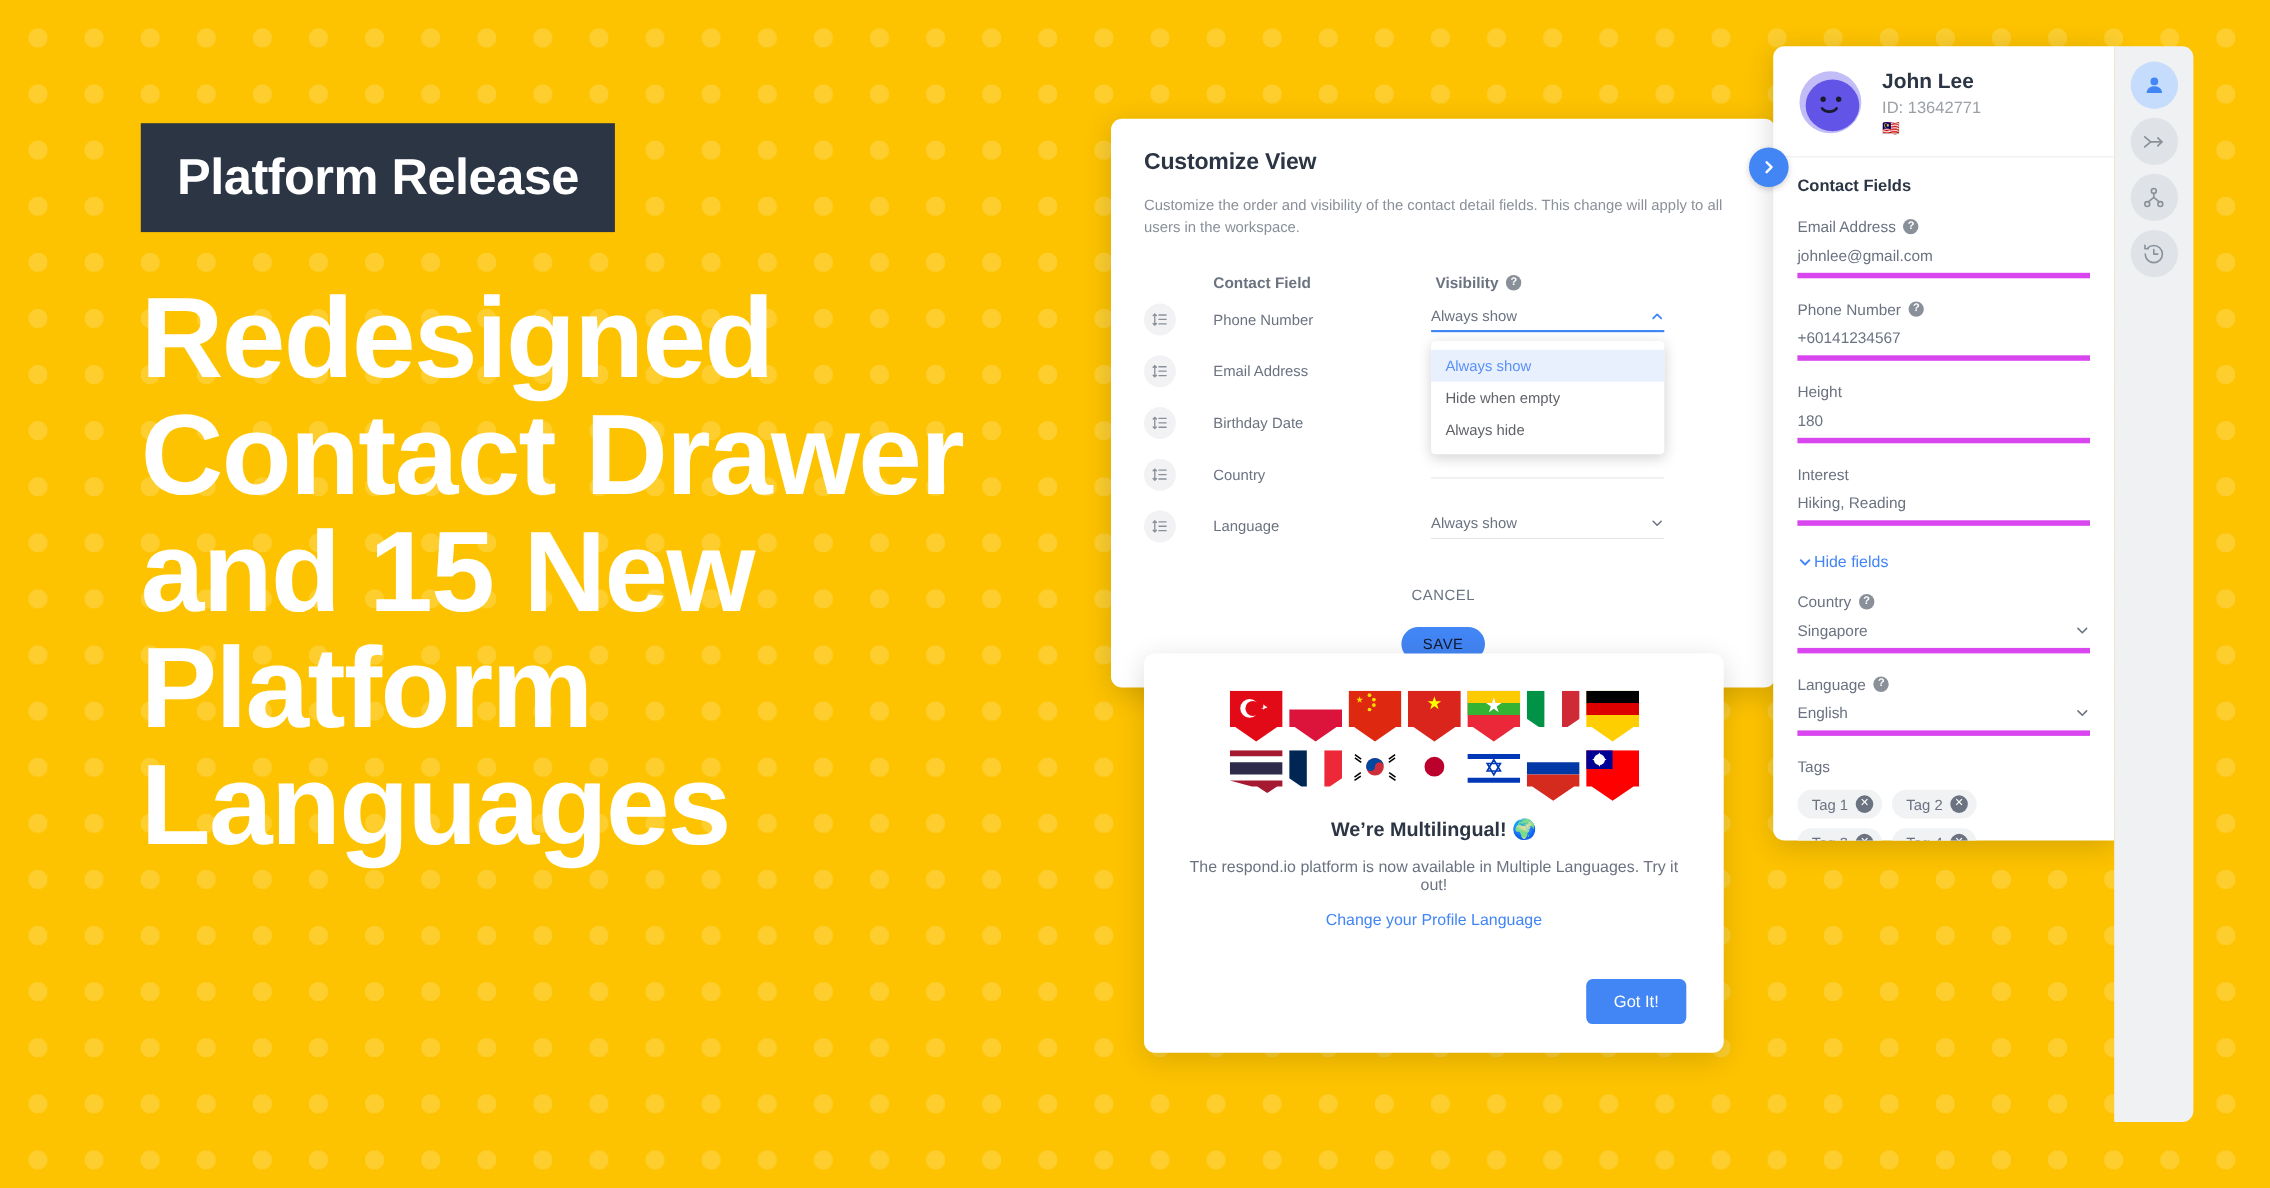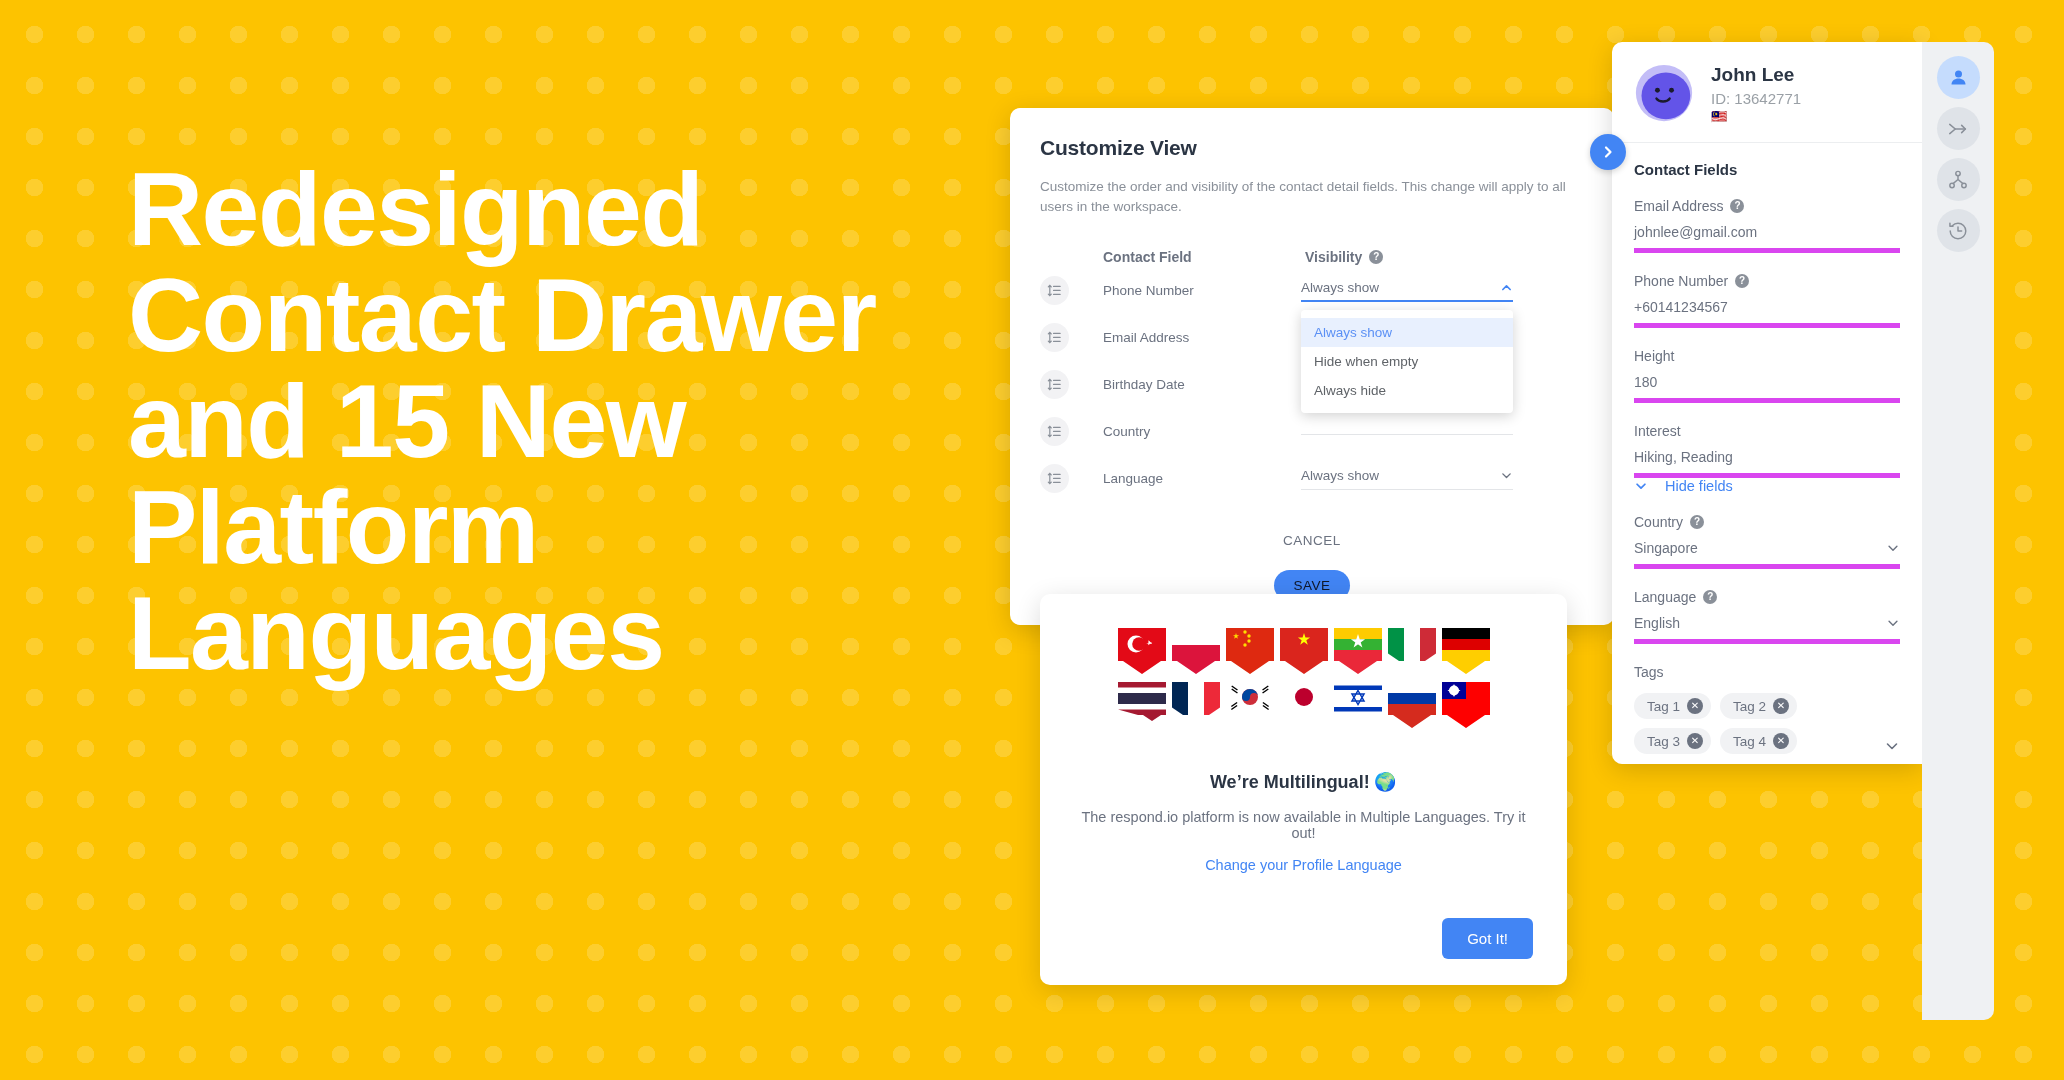--- a/index.html
+++ b/index.html
@@ -135,21 +135,21 @@
     background: #ffffff;
     border-radius: 10px;
     box-shadow: 0 6px 26px rgba(0,0,0,0.14);
     padding: 34px 34px 26px 34px;
     text-align: center;
   }
   .flags { display: flex; flex-direction: column; align-items: center; gap: 4px; }
   .flag-row { display: flex; gap: 6px; justify-content: center; }
   .flag-pin { width: 48px; }
   .ml-title {
-    margin-top: 39px;
+    margin-top: 11px;
     font-size: 18px; font-weight: bold; color: #2B3544; text-align: center;
   }
   .ml-sub {
     margin-top: 16px;
     font-size: 14.5px; color: #6b7280;
   }
   .ml-link {
     display: inline-block; margin-top: 16px;
     font-size: 14.5px; color: #4285f4;
     text-decoration: none; cursor: pointer;
@@ -189,21 +189,22 @@
     font-size: 14px; color: #6b7280;
     display: flex; align-items: center; gap: 7px;
   }
   .fld-val {
     margin-top: 10px; padding-bottom: 8px;
     border-bottom: 5px solid #d946ef;
     font-size: 14px; color: #6b7280;
     display: flex; align-items: center; justify-content: space-between;
   }
   .hide-fields {
-    display: flex; align-items: center; gap: 17px;
+    display: flex; align-items: center; gap: 1px;
+    margin-top: 25px;
     font-size: 14.5px; color: #4285f4; cursor: pointer;
   }
   .tags-wrap { display: flex; flex-wrap: wrap; gap: 9px; margin-top: 13px; width: 212px; }
   .tag {
     display: inline-flex; align-items: center; gap: 7px;
     background: #f1f2f4; border-radius: 14px;
     padding: 5px 8px 5px 13px;
     font-size: 13.5px; color: #6b7280;
   }
   .tag-x {
@@ -244,20 +245,21 @@
     cursor: pointer;
   }
   .rail-btn.active { background: #c5dcfd; }
 </style>
 </head>
 <body>
 
 <div id="stage">
 
   <div id="hero">
+    <div class="badge">Platform Release</div>
     <div class="headline">Redesigned Contact Drawer and 15 New Platform Languages</div>
   </div>
 
   <div id="dialog">
     <div class="dlg-title">Customize View</div>
     <div class="dlg-sub">Customize the order and visibility of the contact detail fields. This change will apply to all users in the workspace.</div>
 
     <div class="col-head">
       <div class="ch1">Contact Field</div>
       <div class="ch2">

